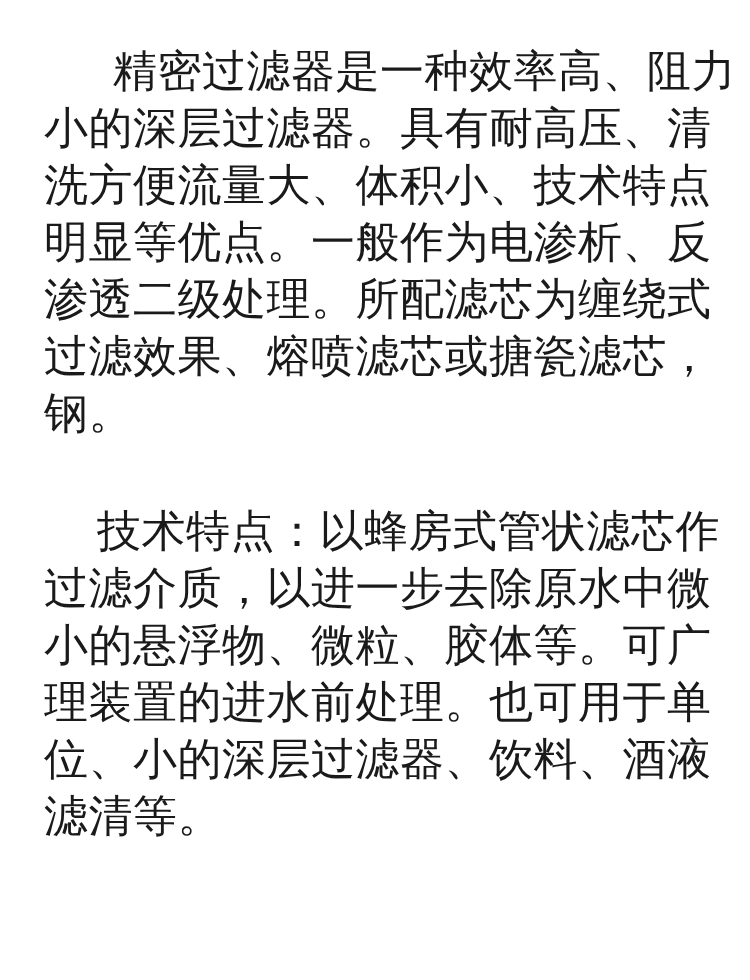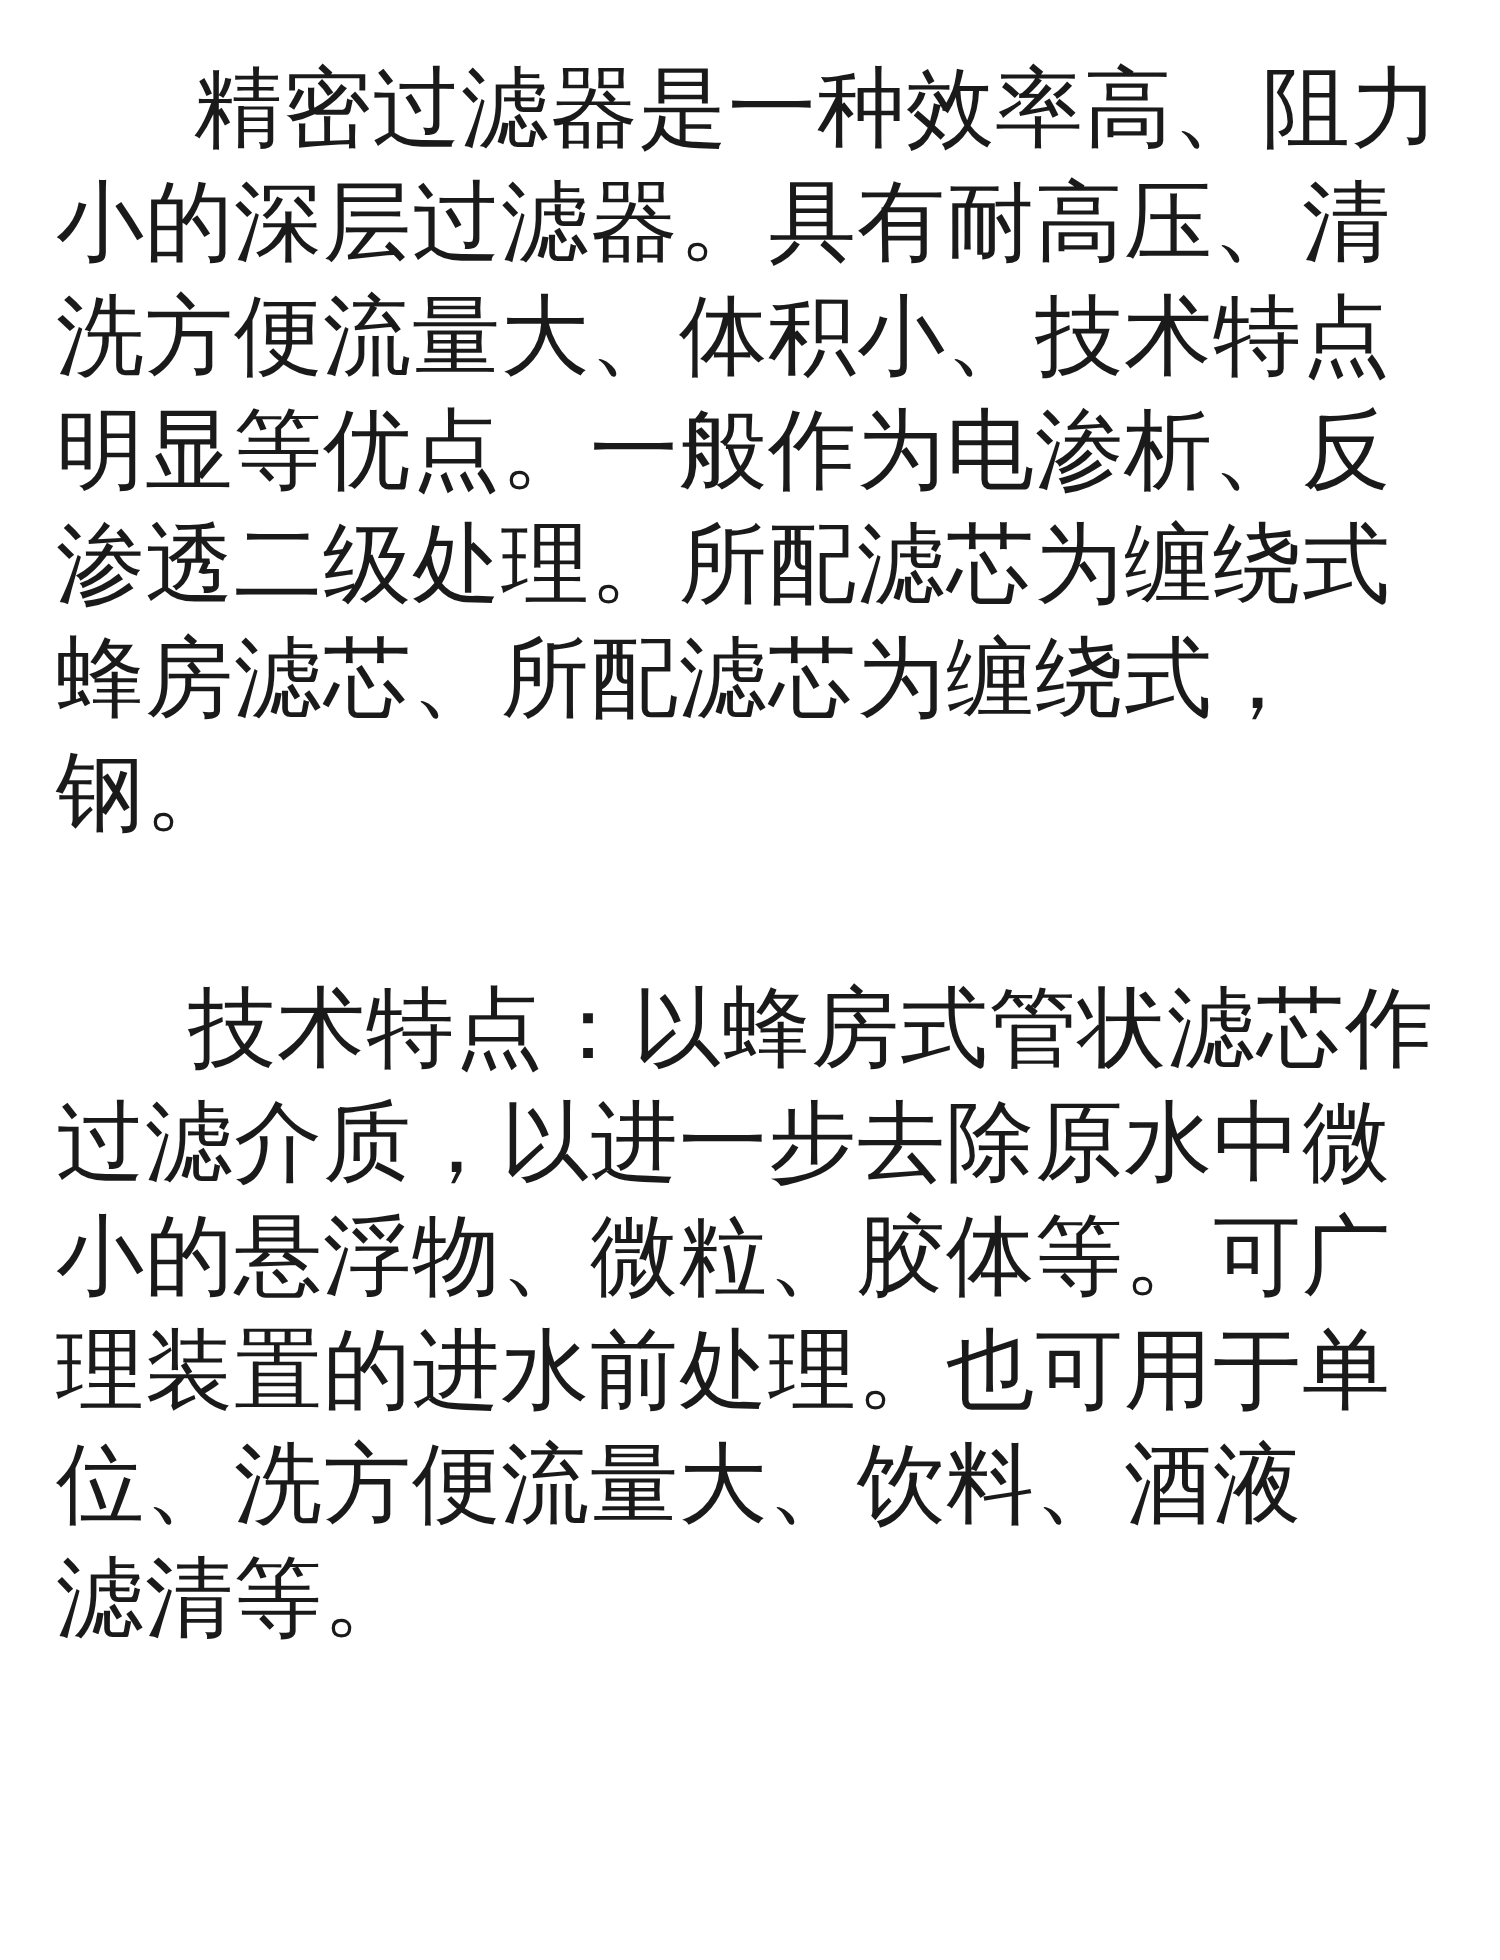--- a/index.html
+++ b/index.html
@@ -11,21 +11,21 @@
     width: 750px;
     height: 980px;
     overflow: hidden;
     font-family: "Liberation Sans", sans-serif;
     color: #1a1a1a;
   }
   .doc {
     padding: 26px 20px 0 28px;
   }
   .para {
-    margin: 0;
+    margin: 16px;
   }
   .para + .para {
     margin-top: 61px;
   }
   .tline {
     font-size: 44px;
     line-height: 57px;
     letter-spacing: 0.5px;
     white-space: nowrap;
     font-weight: 400;
@@ -37,26 +37,26 @@
 <body>
 
 <div class="doc">
 
   <div class="para">
     <div class="tline indent-a">精密过滤器是一种效率高、阻力</div>
     <div class="tline">小的深层过滤器。具有耐高压、清</div>
     <div class="tline">洗方便流量大、体积小、技术特点</div>
     <div class="tline">明显等优点。一般作为电渗析、反</div>
     <div class="tline">渗透二级处理。所配滤芯为缠绕式</div>
-    <div class="tline">蜂房滤芯、所配滤芯为缠绕式，</div>
+    <div class="tline">过滤效果、熔喷滤芯或搪瓷滤芯，</div>
     <div class="tline">钢。</div>
   </div>
 
   <div class="para">
     <div class="tline indent-b">技术特点：以蜂房式管状滤芯作</div>
     <div class="tline">过滤介质，以进一步去除原水中微</div>
     <div class="tline">小的悬浮物、微粒、胶体等。可广</div>
     <div class="tline">理装置的进水前处理。也可用于单</div>
-    <div class="tline">位、洗方便流量大、饮料、酒液</div>
+    <div class="tline">位、小的深层过滤器、饮料、酒液</div>
     <div class="tline">滤清等。</div>
   </div>
 
 </div>
 
 </body></html>

